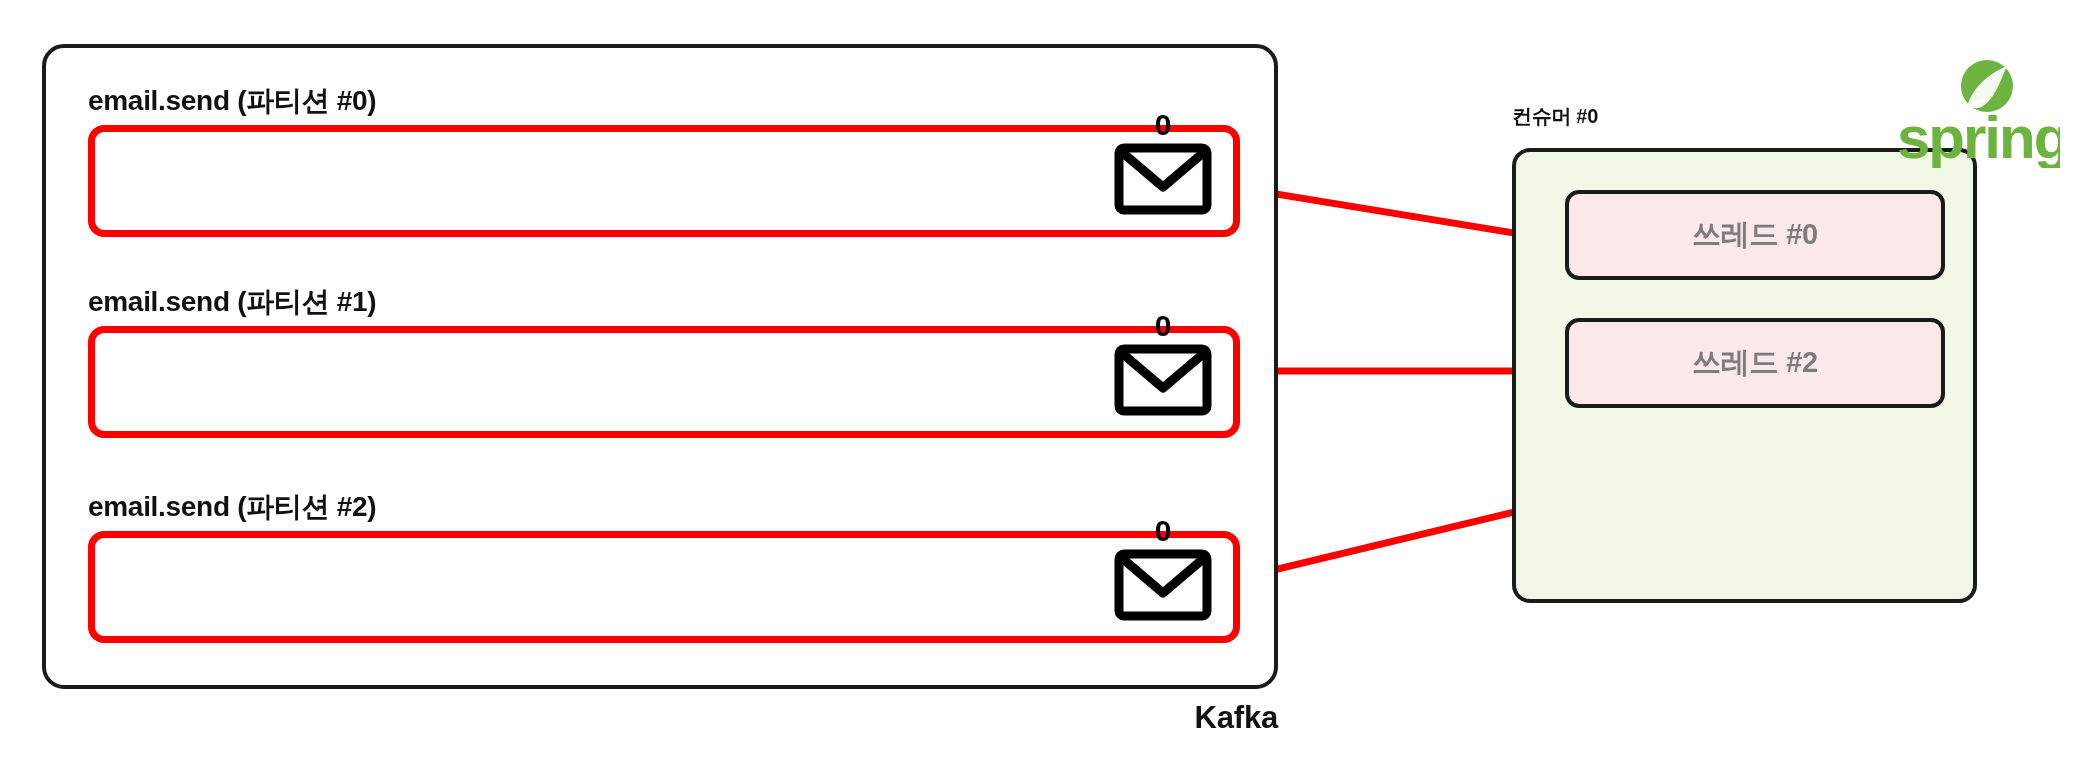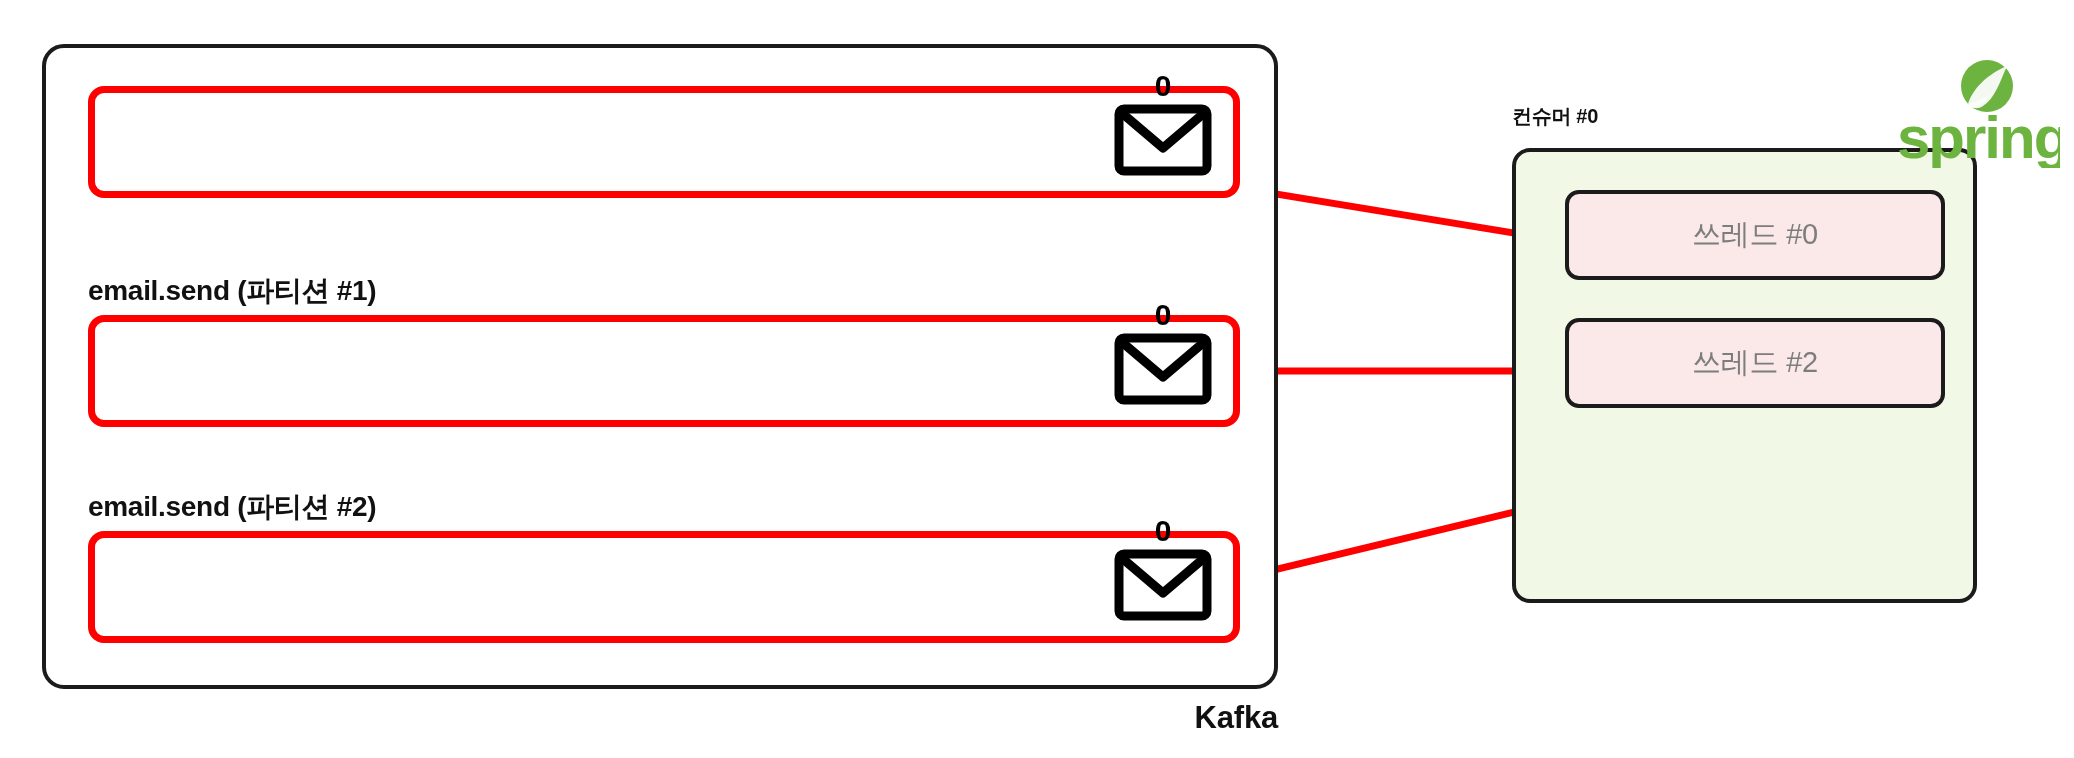--- a/index.html
+++ b/index.html
@@ -124,21 +124,21 @@
   .thread-box {
     height: 90px;
     background: #fbe9e9;
     border: 4px solid #1b1b1b;
     border-radius: 14px;
     box-sizing: border-box;
     display: flex;
     align-items: center;
     justify-content: center;
     font-size: 29px;
-    font-weight: normal;
+    font-weight: bold;
     color: #7d7d7d;
     letter-spacing: -0.2px;
     margin-bottom: 38px;
   }
   .thread-box:last-child { margin-bottom: 0; }
 
   
   .spring-logo {
     position: absolute;
     left: 1895px;
@@ -162,32 +162,33 @@
     <path d="M1210,148 L1230,148 Q1240,148 1240,158 L1240,188 L1556,240" fill="none" stroke="#ff0000" stroke-width="7" stroke-linecap="round" stroke-linejoin="round" marker-end="url(#arrowhead)"></path>
 
     <path d="M1210,337 L1230,337 Q1240,337 1240,347 L1240,371 L1556,371" fill="none" stroke="#ff0000" stroke-width="7" stroke-linecap="round" stroke-linejoin="round" marker-end="url(#arrowhead)"></path>
 
     <path d="M1210,527 L1230,527 Q1240,527 1240,537 L1240,578 L1556,502" fill="none" stroke="#ff0000" stroke-width="7" stroke-linecap="round" stroke-linejoin="round" marker-end="url(#arrowhead)"></path>
   </svg>
 
   <div class="kafka-box"></div>
 
   <div class="partition-group" style="top:86px;">
+    <div class="partition-label">email.send (파티션 #0)</div>
     <div class="partition-box">
       <div class="message-slot">
         <div class="message-count">0</div>
         <svg class="envelope-icon" width="98" height="72" viewBox="0 0 98 72">
           <rect x="5" y="5" width="88" height="62" rx="5" ry="5" fill="#ffffff" stroke="#000000" stroke-width="9"></rect>
           <path d="M9,10 L49,44 L89,10" fill="none" stroke="#000000" stroke-width="9" stroke-linecap="round" stroke-linejoin="round"></path>
         </svg>
       </div>
     </div>
   </div>
 
-  <div class="partition-group" style="top:276px;">
+  <div class="partition-group" style="top:287px;">
     <div class="partition-label">email.send (파티션 #1)</div>
     <div class="partition-box">
       <div class="message-slot">
         <div class="message-count">0</div>
         <svg class="envelope-icon" width="98" height="72" viewBox="0 0 98 72">
           <rect x="5" y="5" width="88" height="62" rx="5" ry="5" fill="#ffffff" stroke="#000000" stroke-width="9"></rect>
           <path d="M9,10 L49,44 L89,10" fill="none" stroke="#000000" stroke-width="9" stroke-linecap="round" stroke-linejoin="round"></path>
         </svg>
       </div>
     </div>

